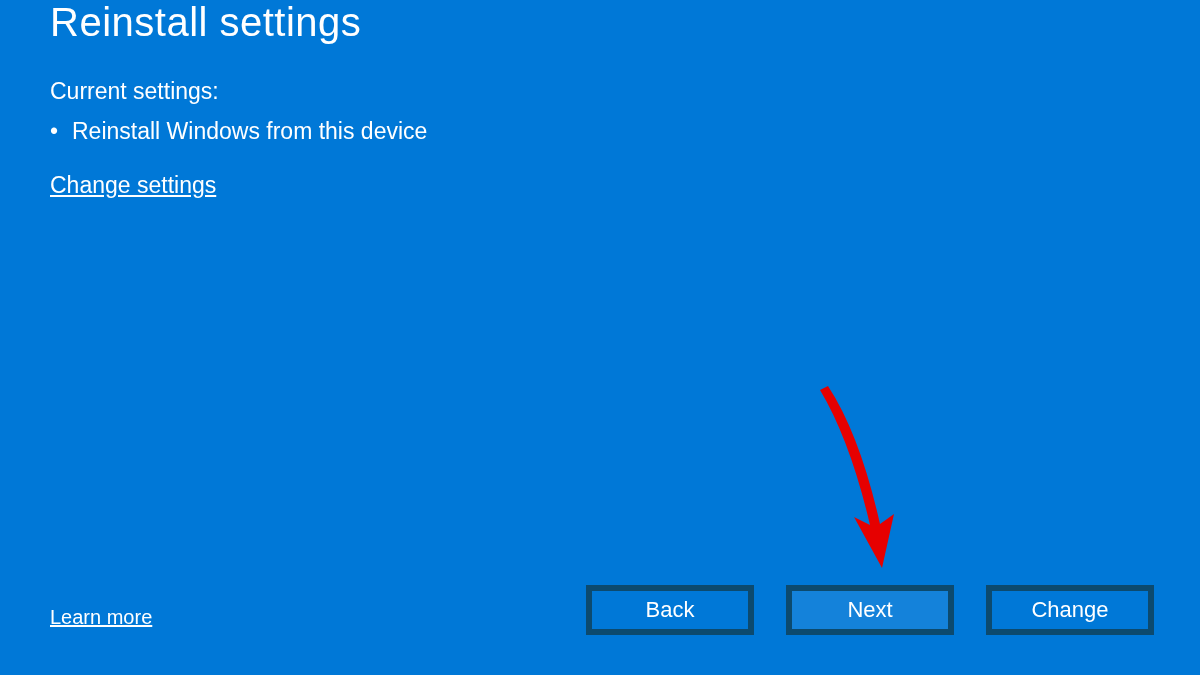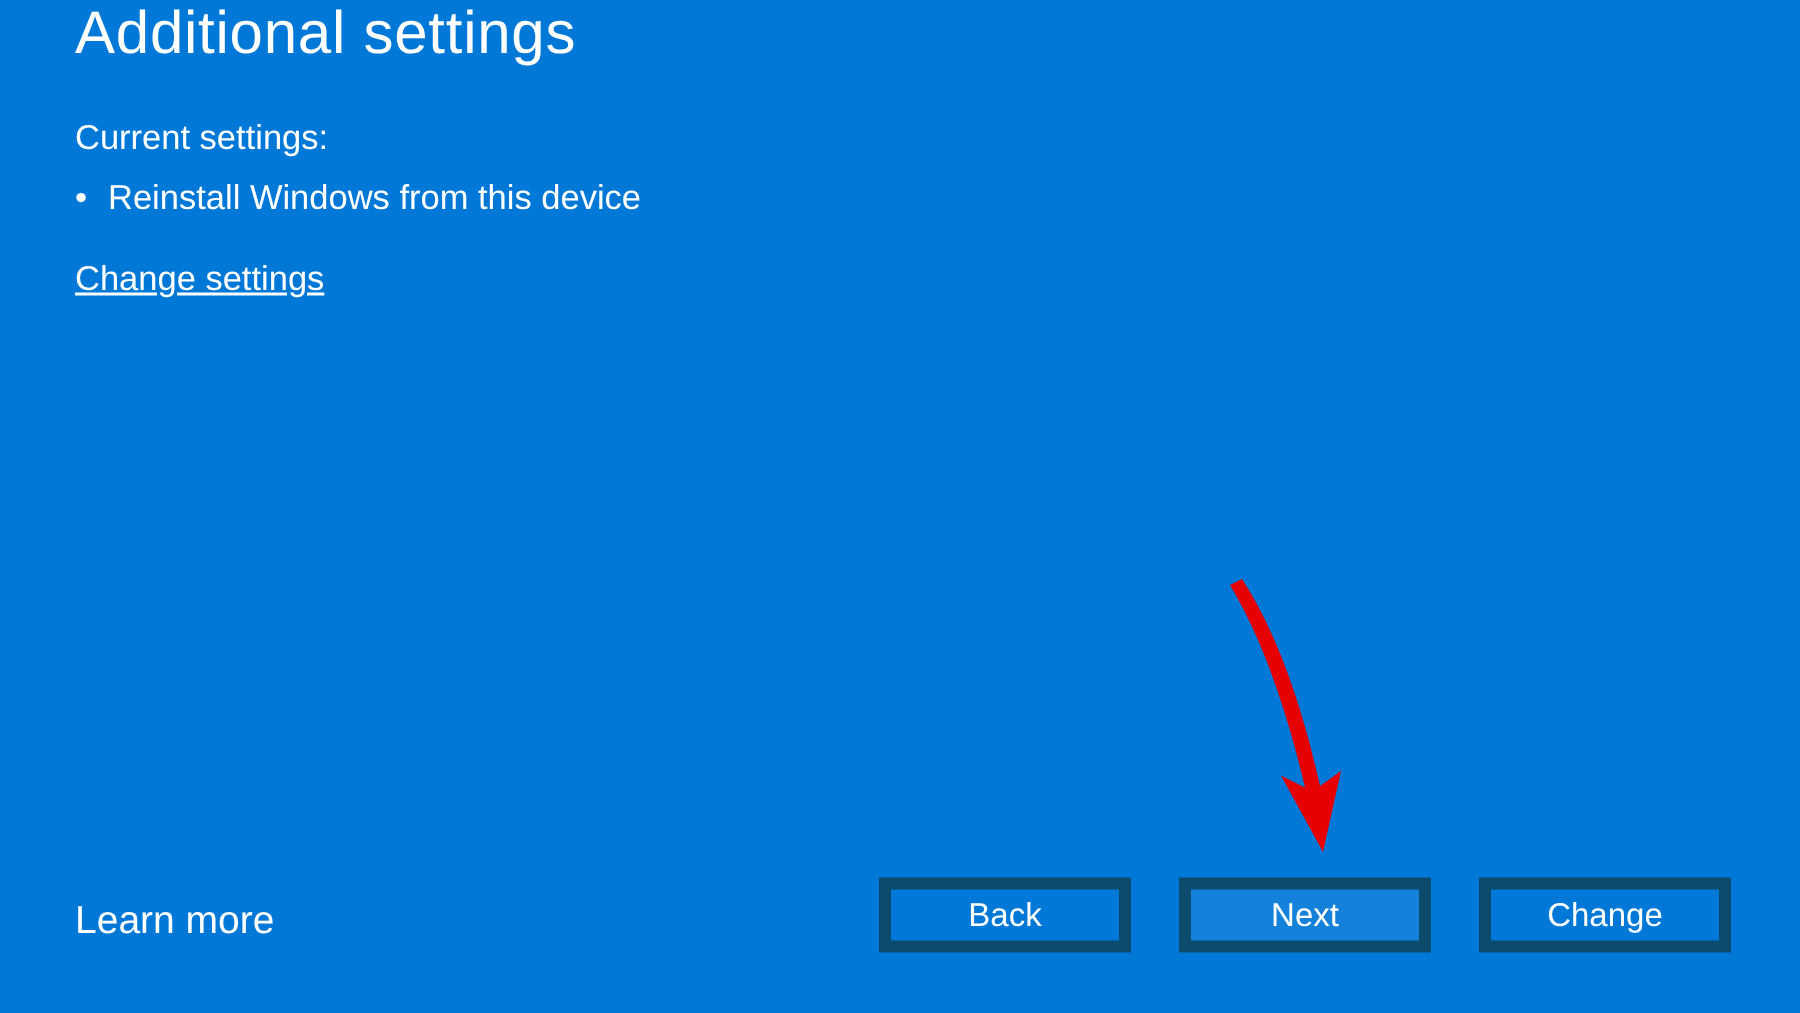--- a/index.html
+++ b/index.html
@@ -55,35 +55,36 @@
       top: 172px;
       font-size: 23px;
       text-decoration: underline;
       cursor: pointer;
       text-align: center;
     }
     .learn-link {
       position: absolute;
       left: 50px;
       bottom: 46px;
-      font-size: 26px;
+      font-size: 20px;
+      text-decoration: underline;
       cursor: pointer;
     }
     .button-row {
       position: absolute;
       right: 46px;
       bottom: 40px;
       display: flex;
       gap: 32px;
     }
     .ws-button {
       width: 168px;
       height: 50px;
       background: transparent;
-      border: 8px solid #0c4a6e;
+      border: 6px solid #0c4a6e;
       color: #ffffff;
       font-family: inherit;
       font-size: 22px;
       font-weight: 400;
       cursor: pointer;
       display: flex;
       align-items: center;
       justify-content: center;
     }
     .ws-button.highlight {
@@ -94,21 +95,21 @@
       left: 790px;
       top: 380px;
       width: 120px;
       height: 200px;
       pointer-events: none;
     }
   </style>
 </head>
 <body>
 
-<h1 class="page-title">Additional settings</h1>
+<h1 class="page-title">Reinstall settings</h1>
 
 <div class="subheading">Current settings:</div>
 
 <ul class="bullet-list">
   <li>Reinstall Windows from this device</li>
 </ul>
 
 <a class="change-link">Change settings</a>
 
 <a class="learn-link">Learn more</a>

